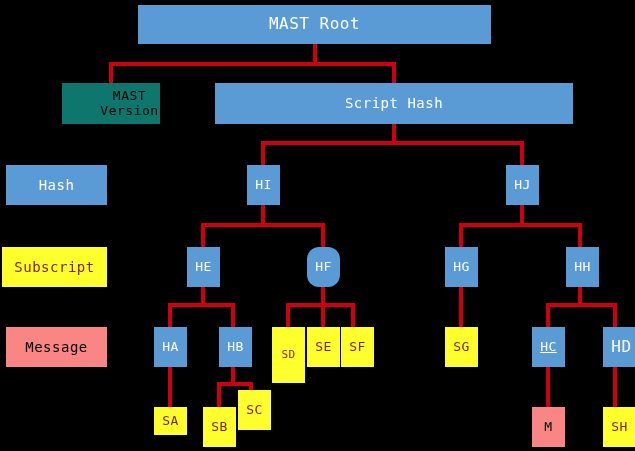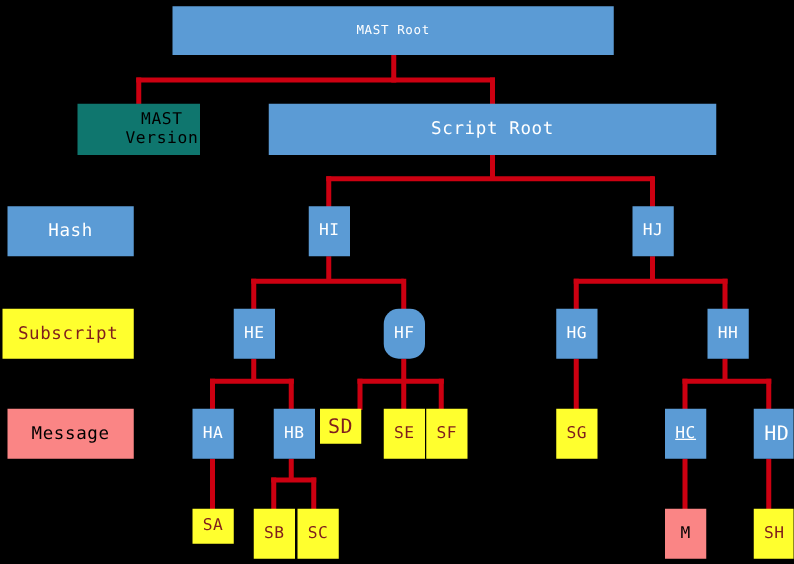--- a/index.html
+++ b/index.html
@@ -105,29 +105,29 @@
       <div class="wire" style="left: 249px; top: 382px; width: 4px; height: 26px; background: rgb(204, 0, 17);"></div>
       <div class="wire" style="left: 546px; top: 367px; width: 4px; height: 41px; background: rgb(204, 0, 17);"></div>
       <div class="wire" style="left: 613px; top: 367px; width: 4px; height: 41px; background: rgb(204, 0, 17);"></div>
     </div>
   <div id="legend-layer">
       <div class="node legend-node hash" style="left: 6px; top: 165px; width: 101px; height: 40px; font-size: 14px;">Hash</div>
       <div class="node legend-node subscript" style="left: 2px; top: 247px; width: 105px; height: 40px; font-size: 14px;">Subscript</div>
       <div class="node legend-node message" style="left: 6px; top: 327px; width: 101px; height: 40px; font-size: 14px; text-align: center;">Message</div>
     </div>
   <div id="node-layer">
-      <div class="node hash" style="left: 138px; top: 5px; width: 353px; height: 39px; font-size: 10px;">
+      <div class="node hash" style="left: 138px; top: 5px; width: 353px; height: 39px; font-size: 16px;">
         <span class="lbl">MAST Root</span>
       </div>
       <div class="node version" style="left: 62px; top: 83px; width: 98px; height: 41px; font-size: 13px;">
         <span class="lbl">MAST
 Version</span>
       </div>
       <div class="node hash" style="left: 215px; top: 83px; width: 358px; height: 41px; font-size: 14px;">
-        <span class="lbl">Script Root</span>
+        <span class="lbl">Script Hash</span>
       </div>
       <div class="node hash" style="left: 247px; top: 165px; width: 33px; height: 40px; font-size: 13px; text-align: center;">
         <span class="lbl">HI</span>
       </div>
       <div class="node hash" style="left: 506px; top: 165px; width: 33px; height: 40px; font-size: 13px;">
         <span class="lbl">HJ</span>
       </div>
       <div class="node hash" style="left: 187px; top: 247px; width: 33px; height: 40px; font-size: 13px;">
         <span class="lbl">HE</span>
       </div>
@@ -139,21 +139,21 @@
       </div>
       <div class="node hash" style="left: 566px; top: 247px; width: 33px; height: 40px; font-size: 13px;">
         <span class="lbl">HH</span>
       </div>
       <div class="node hash" style="left: 154px; top: 327px; width: 33px; height: 40px; font-size: 13px;">
         <span class="lbl">HA</span>
       </div>
       <div class="node hash" style="left: 219px; top: 327px; width: 33px; height: 40px; font-size: 13px;">
         <span class="lbl">HB</span>
       </div>
-      <div class="node subscript" style="left: 256px; top: 327px; width: 33px; height: 28px; font-size: 16px;">
+      <div class="node subscript" style="left: 272px; top: 327px; width: 33px; height: 56px; font-size: 11px;">
         <span class="lbl">SD</span>
       </div>
       <div class="node subscript" style="left: 307px; top: 327px; width: 33px; height: 40px; font-size: 13px;">
         <span class="lbl">SE</span>
       </div>
       <div class="node subscript" style="left: 341px; top: 327px; width: 33px; height: 40px; font-size: 13px;">
         <span class="lbl">SF</span>
       </div>
       <div class="node subscript" style="left: 445px; top: 327px; width: 33px; height: 40px; font-size: 13px;">
         <span class="lbl">SG</span>
@@ -163,21 +163,21 @@
       </div>
       <div class="node hash" style="left: 603px; top: 327px; width: 37px; height: 40px; font-size: 16px;">
         <span class="lbl">HD</span>
       </div>
       <div class="node subscript" style="left: 154px; top: 407px; width: 33px; height: 28px; font-size: 13px;">
         <span class="lbl">SA</span>
       </div>
       <div class="node subscript" style="left: 203px; top: 407px; width: 33px; height: 40px; font-size: 13px;">
         <span class="lbl">SB</span>
       </div>
-      <div class="node subscript" style="left: 238px; top: 407px; width: 33px; height: 40px; font-size: 13px; align-items: center;">
+      <div class="node subscript" style="left: 238px; top: 390px; width: 33px; height: 40px; font-size: 13px; align-items: center;">
         <span class="lbl">SC</span>
       </div>
       <div class="node message" style="left: 532px; top: 407px; width: 33px; height: 40px; font-size: 13px;">
         <span class="lbl">M</span>
       </div>
       <div class="node subscript" style="left: 603px; top: 407px; width: 33px; height: 40px; font-size: 13px;">
         <span class="lbl">SH</span>
       </div>
     </div>
 </div>

